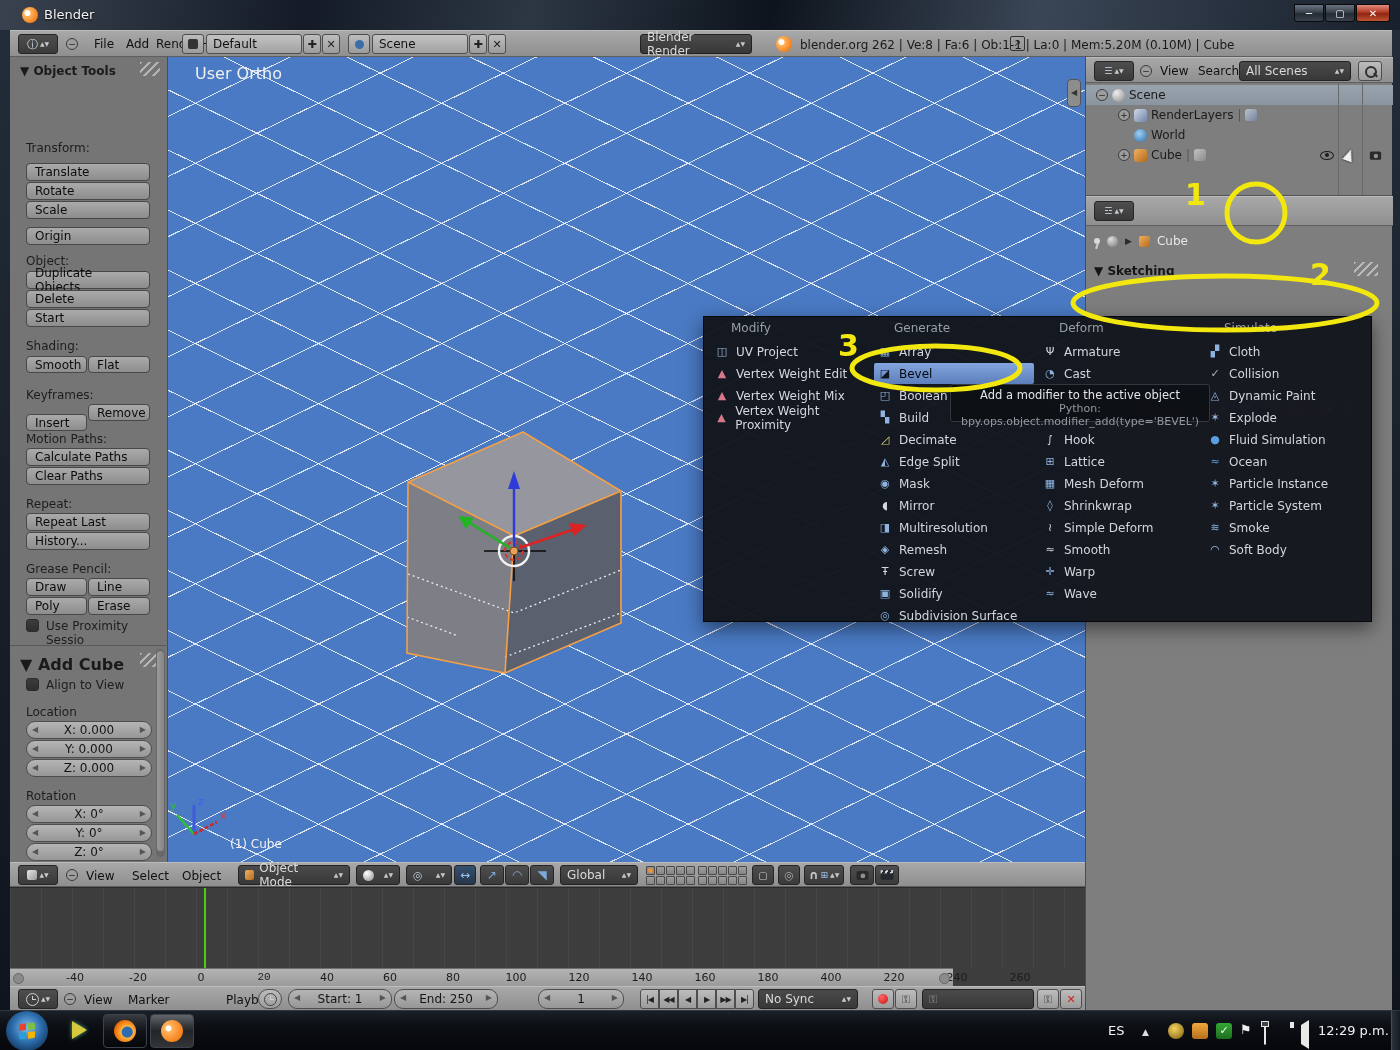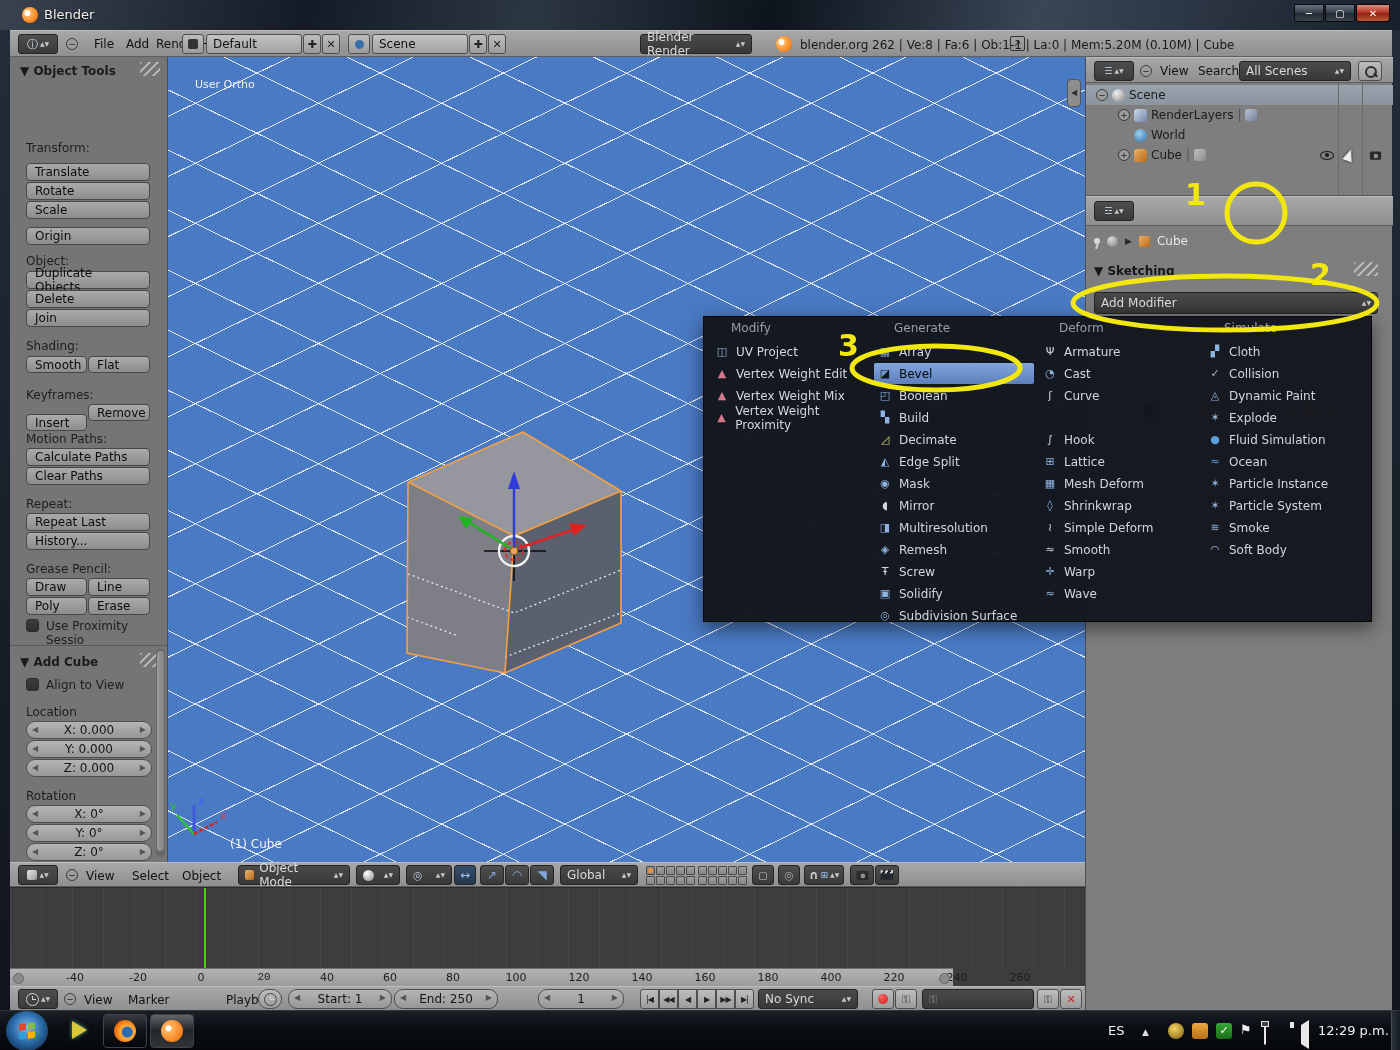--- a/index.html
+++ b/index.html
@@ -182,21 +182,21 @@
     <div class="abs grip" style="left:130px;top:5px;width:20px;height:14px;"></div>
     <div id="ts-sections">
         <div class="abs seclabel" style="left: 16px; top: 84px;">Transform:</div>
         <div class="abs tsbtn" style="left: 16px; top: 106px; width: 124px; height: 18px;">Translate</div>
         <div class="abs tsbtn" style="left: 16px; top: 125px; width: 124px; height: 18px;">Rotate</div>
         <div class="abs tsbtn" style="left: 16px; top: 144px; width: 124px; height: 18px;">Scale</div>
         <div class="abs tsbtn" style="left: 16px; top: 170px; width: 124px; height: 18px;">Origin</div>
         <div class="abs seclabel" style="left: 16px; top: 197px;">Object:</div>
         <div class="abs tsbtn" style="left: 16px; top: 214px; width: 124px; height: 18px;">Duplicate Objects</div>
         <div class="abs tsbtn" style="left: 16px; top: 233px; width: 124px; height: 18px;">Delete</div>
-        <div class="abs tsbtn" style="left: 16px; top: 252px; width: 124px; height: 18px;">Join</div>
+        <div class="abs tsbtn" style="left: 16px; top: 252px; width: 124px; height: 18px;">Start</div>
         <div class="abs seclabel" style="left: 16px; top: 282px;">Shading:</div>
         <div class="abs tsbtn" style="left: 16px; top: 299px; width: 61px; height: 17px;">Smooth</div>
         <div class="abs tsbtn" style="left: 78px; top: 299px; width: 62px; height: 17px;">Flat</div>
         <div class="abs seclabel" style="left: 16px; top: 331px;">Keyframes:</div>
         <div class="abs tsbtn" style="left: 16px; top: 357px; width: 61px; height: 17px;">Insert</div>
         <div class="abs tsbtn" style="left: 78px; top: 347px; width: 62px; height: 17px;">Remove</div>
         <div class="abs seclabel" style="left: 16px; top: 375px;">Motion Paths:</div>
         <div class="abs tsbtn" style="left: 16px; top: 391px; width: 124px; height: 18px;">Calculate Paths</div>
         <div class="abs tsbtn" style="left: 16px; top: 410px; width: 124px; height: 18px;">Clear Paths</div>
         <div class="abs seclabel" style="left: 16px; top: 440px;">Repeat:</div>
@@ -205,21 +205,21 @@
         <div class="abs seclabel" style="left: 16px; top: 505px;">Grease Pencil:</div>
         <div class="abs tsbtn" style="left: 16px; top: 521px; width: 61px; height: 18px;">Draw</div>
         <div class="abs tsbtn" style="left: 78px; top: 521px; width: 62px; height: 18px;">Line</div>
         <div class="abs tsbtn" style="left: 16px; top: 540px; width: 61px; height: 18px;">Poly</div>
         <div class="abs tsbtn" style="left: 78px; top: 540px; width: 62px; height: 18px;">Erase</div>
         <div class="abs checkbox" style="left: 16px; top: 562px;"></div>
         <div class="abs seclabel" style="left: 36px; top: 562px;">Use Proximity Sessio</div>
       </div>
 
     <div class="abs" style="left:0;top:588px;width:158px;height:1px;background:#5a5a5a;"></div>
-    <div class="abs" style="left:10px;top:598px;color:#1a1a1a;font-size:12px;font-weight:bold;">
+    <div class="abs" style="left:10px;top:598px;color:#1a1a1a;font-size:16px;font-weight:bold;">
       <span>▼ </span><span>Add Cube</span>
     </div>
     <div class="abs grip" style="left:130px;top:596px;width:20px;height:14px;"></div>
     <div class="abs checkbox" style="left:16px;top:621px;"></div>
     <span class="abs seclabel" style="left:36px;top:621px;">Align to View</span>
     <span class="abs seclabel" style="left:16px;top:648px;">Location</span>
     <div id="loc-fields">
         <div class="abs numfield" style="left: 16px; top: 664px; width: 126px; height: 18px;"><span class="arr" style="left:5px;">◀</span>X: 0.000<span class="arr" style="right:5px;">▶</span></div>
         <div class="abs numfield" style="left: 16px; top: 683px; width: 126px; height: 18px;"><span class="arr" style="left:5px;">◀</span>Y: 0.000<span class="arr" style="right:5px;">▶</span></div>
         <div class="abs numfield" style="left: 16px; top: 702px; width: 126px; height: 18px;"><span class="arr" style="left:5px;">◀</span>Z: 0.000<span class="arr" style="right:5px;">▶</span></div>
@@ -229,21 +229,21 @@
         <div class="abs numfield" style="left: 16px; top: 748px; width: 126px; height: 18px;"><span class="arr" style="left:5px;">◀</span>X: 0°<span class="arr" style="right:5px;">▶</span></div>
         <div class="abs numfield" style="left: 16px; top: 767px; width: 126px; height: 18px;"><span class="arr" style="left:5px;">◀</span>Y: 0°<span class="arr" style="right:5px;">▶</span></div>
         <div class="abs numfield" style="left: 16px; top: 786px; width: 126px; height: 18px;"><span class="arr" style="left:5px;">◀</span>Z: 0°<span class="arr" style="right:5px;">▶</span></div>
       </div>
     <div class="abs" style="left:146px;top:592px;width:9px;height:208px;background:#686868;border-radius:5px;">
       <div style="position:absolute;left:1px;top:2px;width:7px;height:200px;background:linear-gradient(90deg,#9a9a9a,#858585);border-radius:4px;"></div>
     </div>
   </div>
 
   <div class="abs viewport">
-    <span class="abs" style="left:27px;top:21px;color:#f0f0f0;font-size:11px;">User Ortho</span>
+    <span class="abs" style="left:27px;top:7px;color:#f0f0f0;font-size:16px;">User Ortho</span>
     <svg class="abs" style="left:0;top:0;" width="917" height="805" viewBox="0 0 917 805">
 
       <polygon points="355,375 453,434 346,479 240,425" fill="#95969e"></polygon>
       <polygon points="240,425 346,479 337,616 239,596" fill="#7d7e86"></polygon>
       <polygon points="346,479 453,434 453,566 337,616" fill="#5b606f"></polygon>
 
       <polyline points="240,517 346,556 453,513" fill="none" stroke="#e9edf2" stroke-width="1.3" stroke-dasharray="2,3"></polyline>
       <polyline points="337,600 453,556" fill="none" stroke="#e9edf2" stroke-width="1.3" stroke-dasharray="2,3"></polyline>
       <polyline points="239,560 290,579" fill="none" stroke="#e9edf2" stroke-width="1.3" stroke-dasharray="2,3"></polyline>
 
@@ -453,24 +453,20 @@
       <span class="ico-pin"></span>
       <span style="width:11px;height:11px;border-radius:50%;background:radial-gradient(circle at 35% 30%,#ddd,#777);"></span>
       <span style="color:#2a2a2a;font-size:9px;">▶</span>
       <span style="width:11px;height:11px;background:linear-gradient(135deg,#f0b060,#b56a1c);border-radius:2px;"></span>
       <span style="color:#e8e8e8;font-size:12px;">Cube</span>
     </div>
     <div class="abs" style="left:8px;top:68px;color:#151515;font-size:12px;font-weight:bold;">
       <span>▼ </span><span>Sketching</span>
     </div>
     <div class="abs grip" style="left:268px;top:66px;width:24px;height:14px;"></div>
-    <div class="abs ddark" style="left:8px;top:96px;width:284px;height:22px;">
-      <span>Add Modifier</span>
-        <span class="updn" style="margin-left:auto;">▲▼</span>
-    </div>
   </div>
 
   <div class="abs timeline">
     <div class="abs" style="left:0;top:0;width:1075px;height:80px;background-image:repeating-linear-gradient(90deg, rgba(255,255,255,.05) 0 1px, rgba(0,0,0,0) 1px 31px);"></div>
     <div class="abs" style="left:194px;top:0;width:2px;height:80px;background:#46cf0e;"></div>
     <div class="ruler">
       <div id="ruler-nums">
           <div class="rnum" style="left: 65px;">-40</div>
           <div class="rnum" style="left: 128px;">-20</div>
           <div class="rnum" style="left: 191px;">0</div>
@@ -705,20 +701,24 @@
           <div class="mico" style="color: rgb(143, 179, 224);">≋</div>
           <div>Smoke</div>
         </div>
         <div class="mitem" style="left: 500px; top: 222px;">
           <div class="mico" style="color: rgb(143, 179, 224);">◠</div>
           <div>Soft Body</div>
         </div>
       </div>
   </div>
 
+  <div class="abs tooltip">
+    <div class="t1">Add a modifier to the active object</div>
+    <div class="t2">Python: bpy.ops.object.modifier_add(type='BEVEL')</div>
+  </div>
 
   <svg class="abs" style="left:0;top:0;pointer-events:none;" width="1400" height="1050">
     <circle cx="1256" cy="213" r="29" fill="none" stroke="#f2e70e" stroke-width="5"></circle>
     <ellipse cx="1225" cy="303" rx="152" ry="27" fill="none" stroke="#f2e70e" stroke-width="5"></ellipse>
     <ellipse cx="936" cy="368" rx="84" ry="22" fill="none" stroke="#f2e70e" stroke-width="5"></ellipse>
     <text x="1185" y="205" font-size="30" font-weight="bold" fill="#f2e70e">1</text>
     <text x="1310" y="285" font-size="30" font-weight="bold" fill="#f2e70e">2</text>
     <text x="838" y="356" font-size="30" font-weight="bold" fill="#f2e70e">3</text>
   </svg>
 

